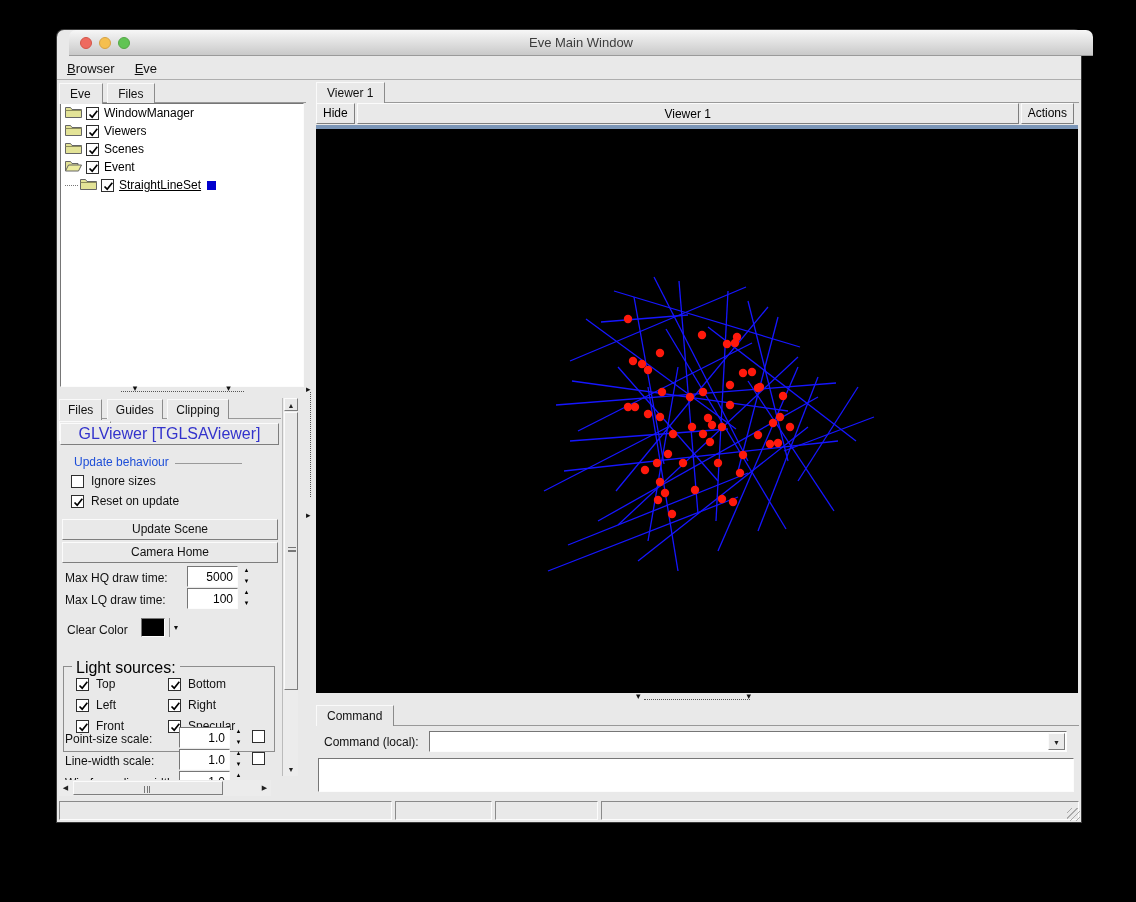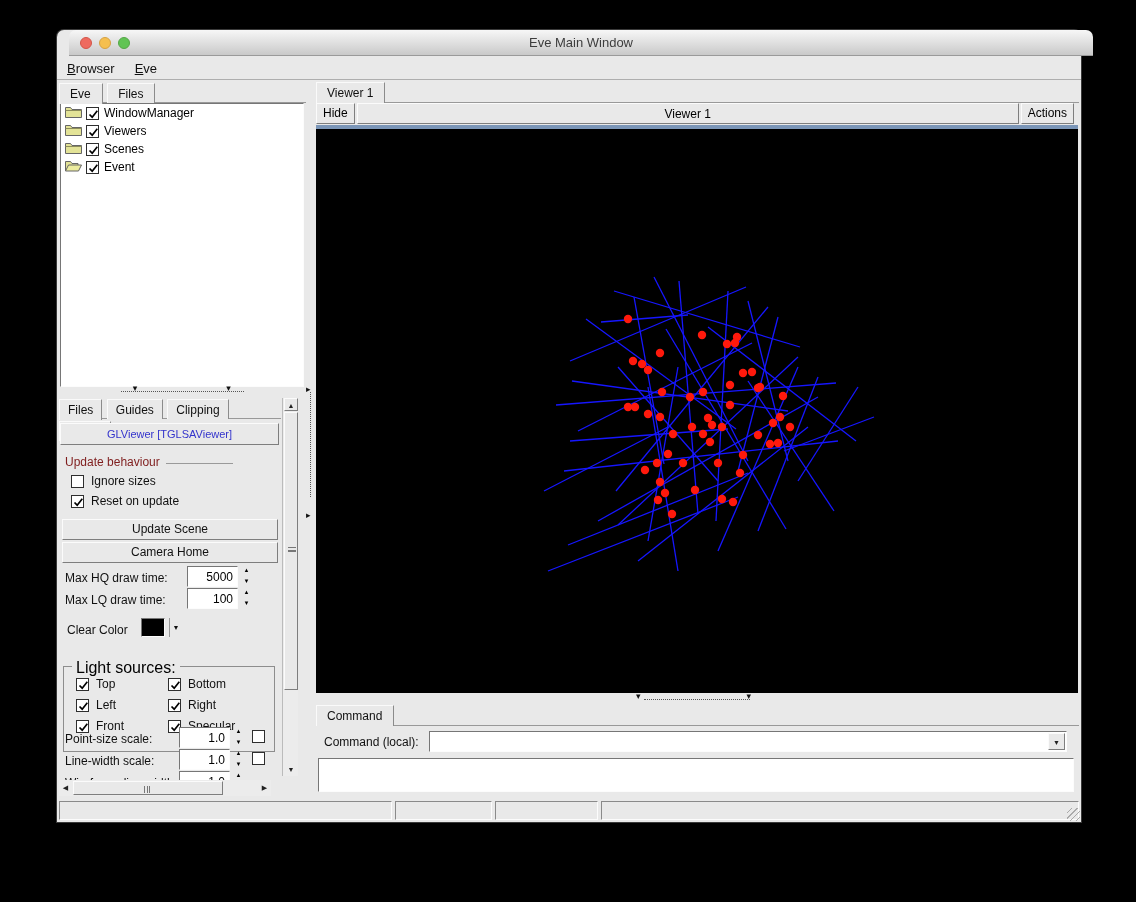--- a/index.html
+++ b/index.html
@@ -66,22 +66,22 @@
   .hsplit .ch { position:absolute; top:-3px; font-size:9px; color:#111; line-height:9px; }
   .vsplit { position:absolute; width:10px; }
   .vsplit .dots { position:absolute; top:310px; bottom:300px; left:4px; border-left:1px dotted #555; }
   .vsplit .ch { position:absolute; left:0px; font-size:9px; color:#111; }
 
   .style-tabbar { left:2px; top:368px; width:222px; }
   .style-tabbar .tab { padding:3px 8px; }
   .style-panel { position:absolute; left:2px; top:389px; width:222px; height:372px; overflow:hidden; }
 
   .gl-header { position:absolute; left:1px; top:4px; width:219px; height:22px; line-height:20px;
-               text-align:center; font-size:11px; }
-  .sep-row { position:absolute; left:6px; width:210px; display:flex; align-items:center; font-size:12px; color:#7f1d1d; }
+               text-align:center; font-size:16px; }
+  .sep-row { position:absolute; left:15px; width:210px; display:flex; align-items:center; font-size:12px; color:#1d4ed8; }
   .sep-row .line { flex:1; border-top:1px solid #9a9a9a; margin:2px 42px 0 6px; }
   .cb-row { position:absolute; display:flex; align-items:center; font-size:12px; color:#111; gap:7px; }
   .label-row { position:absolute; font-size:12px; color:#111; }
 
   .groupbox { position:absolute; left:4px; top:247px; width:212px; height:86px; border:1px solid #8d8d8d; }
   .groupbox .legend { position:absolute; left:8px; top:-8px; background:#e9e9e9; padding:0 4px; font-size:16px; }
   .lights-grid { position:absolute; left:12px; top:10px; display:grid; grid-template-columns:92px 100px; row-gap:7px; }
   .lights-grid .cb-row { position:static; }
 
   
@@ -197,20 +197,34 @@
         <span class="folder"><svg width="17" height="13" viewBox="0 0 17 13">
             <path d="M0.5 12 L0.5 2.5 H5.5 L7 4.5 H13 V6" fill="#e3e397" stroke="#666"></path>
             <path d="M0.5 12 L3.5 6 H16.5 L13.5 12 Z" fill="#eded9f" stroke="#666"></path>
           </svg></span>
         <span class="cb">
           <svg width="11" height="11" viewBox="0 0 11 11">
             <path d="M1.5 5.5 L4.2 8.2 L9.3 1.8" stroke="#000" stroke-width="1.7" fill="none"></path>
           </svg>
         </span>
         <span class="lbl">Event</span>
+      </div>
+      <div class="tree-row">
+        <span class="connector"></span>
+        <span class="folder"><svg width="17" height="13" viewBox="0 0 17 13">
+            <path d="M0.5 12.5 V2.5 H5.5 L7 4.5 H16.5 V12.5 Z" fill="#e3e397" stroke="#666"></path>
+            <path d="M0.5 5.5 H16.5" stroke="#8c8c5a" fill="none"></path>
+          </svg></span>
+        <span class="cb">
+          <svg width="11" height="11" viewBox="0 0 11 11">
+            <path d="M1.5 5.5 L4.2 8.2 L9.3 1.8" stroke="#000" stroke-width="1.7" fill="none"></path>
+          </svg>
+        </span>
+        <span class="lbl selected">StraightLineSet</span>
+        <span class="swatch" style="background: rgb(0, 0, 205);"></span>
       </div>
     </div>
 
   <div class="hsplit" style="left:2px; top:357px; width:246px;">
     <div class="dots"></div>
       <span class="ch" style="left:30%;">▾</span>
       <span class="ch" style="left:68%;">▾</span>
   </div>
 
   <div class="tabbar style-tabbar">

